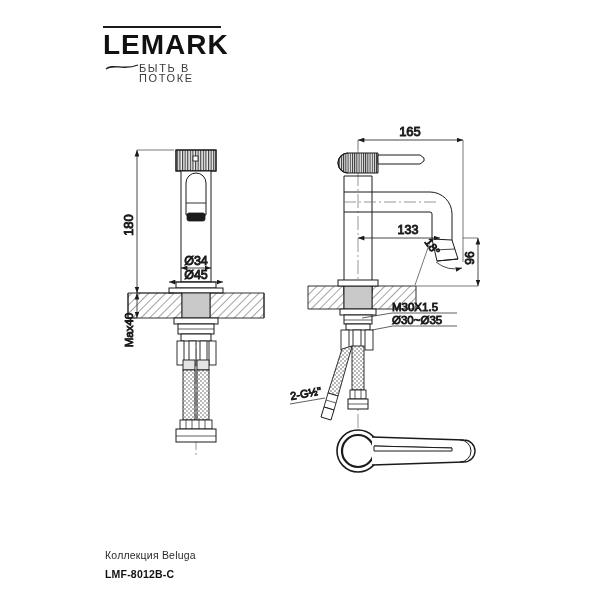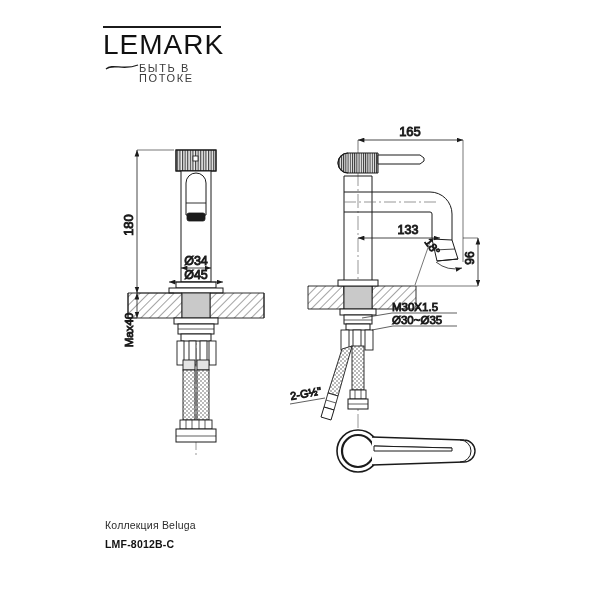--- a/index.html
+++ b/index.html
@@ -18,34 +18,34 @@
     position:absolute;
     left:103px;top:26px;
     width:130px;height:40px;
   }
   .brand-rule{
     position:absolute;left:0;top:0;width:118px;height:1.5px;background:#1b1b1b;
   }
   .brand-name{
     position:absolute;left:0;top:4px;
     font-size:28px;letter-spacing:1.0px;
-    color:#111;font-weight:400;line-height:30px;
+    color:#111;font-weight:700;line-height:30px;
     font-family:"Liberation Sans", sans-serif;
   }
   .brand-tag{
     position:absolute;left:36px;top:37px;
     font-size:11px;letter-spacing:1.6px;
     color:#3a3a3a;line-height:10px;
     font-family:"Liberation Sans", sans-serif;
   }
   .brand-wave{
     position:absolute;left:2px;top:36px;width:34px;height:9px;
   }
   .caption{
-    position:absolute;left:105px;top:518px;
+    position:absolute;left:105px;top:548px;
     font-family:"Liberation Sans", sans-serif;
   }
   .caption-collection{
     font-size:10.5px;color:#2b2b2b;line-height:15px;letter-spacing:.2px;
   }
   .caption-model{
     font-size:10.5px;color:#111;line-height:15px;font-weight:700;letter-spacing:.2px;
     margin-top:4px;
   }
   svg text{

